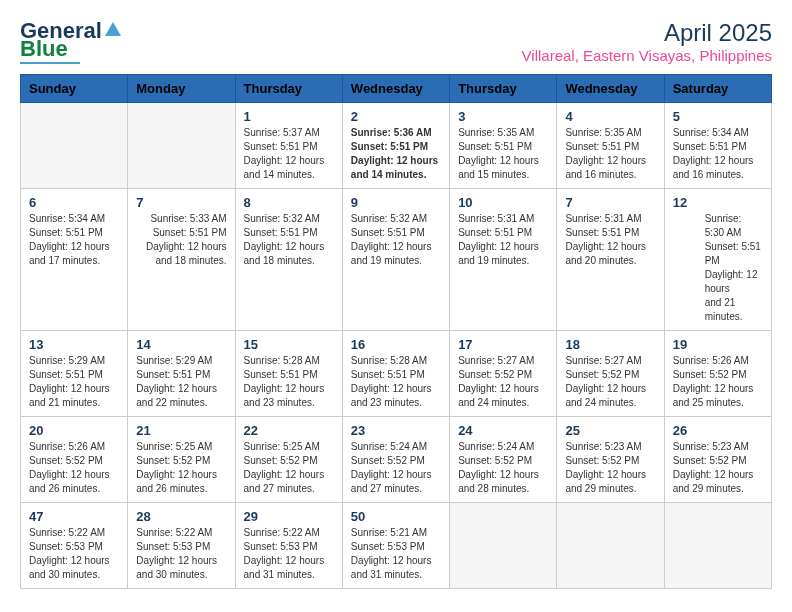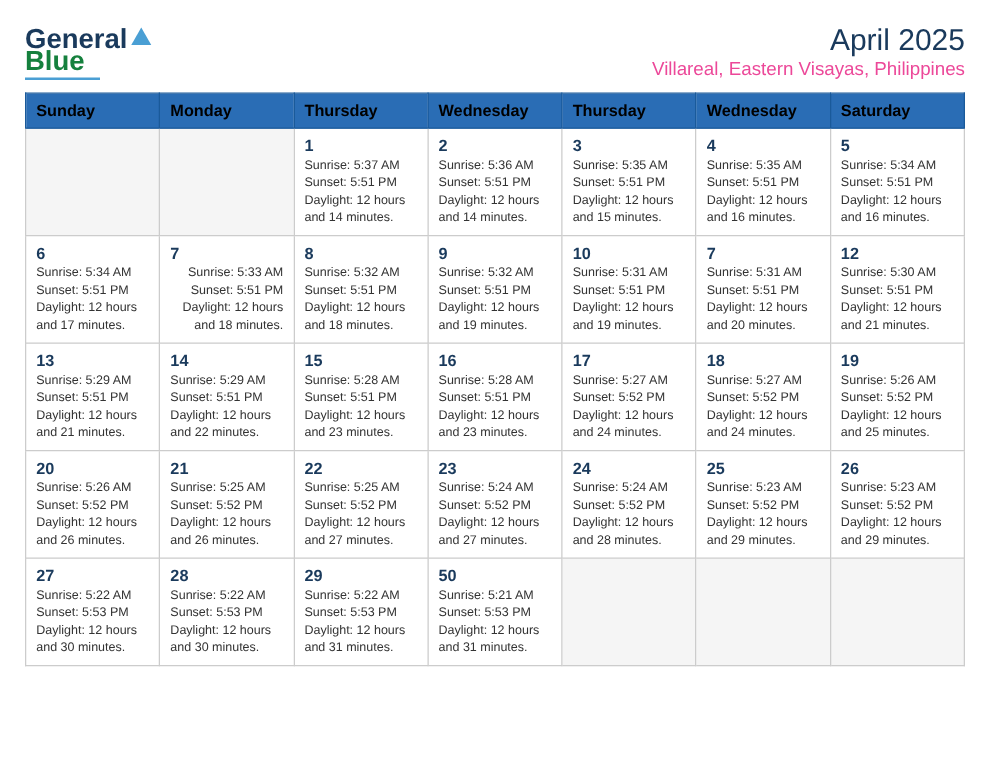--- a/index.html
+++ b/index.html
@@ -126,21 +126,21 @@
         <td class="empty"></td>
         <td>
           <span class="day-num">1</span>
           <div class="day-info" style="white-space: pre-line;">Sunrise: 5:37 AM
 Sunset: 5:51 PM
 Daylight: 12 hours
 and 14 minutes.</div>
         </td>
         <td>
           <span class="day-num">2</span>
-          <div class="day-info" style="white-space: pre-line;">Sunrise: 5:36 AM
+          <div class="day-info" style="white-space: pre-line; font-weight: bold;">Sunrise: 5:36 AM
 Sunset: 5:51 PM
 Daylight: 12 hours
 and 14 minutes.</div>
         </td>
         <td>
           <span class="day-num">3</span>
           <div class="day-info" style="white-space: pre-line;">Sunrise: 5:35 AM
 Sunset: 5:51 PM
 Daylight: 12 hours
 and 15 minutes.</div>
@@ -198,21 +198,21 @@
         </td>
         <td>
           <span class="day-num">7</span>
           <div class="day-info" style="white-space: pre-line;">Sunrise: 5:31 AM
 Sunset: 5:51 PM
 Daylight: 12 hours
 and 20 minutes.</div>
         </td>
         <td>
           <span class="day-num">12</span>
-          <div class="day-info" style="white-space: pre-line;">Sunrise: 5:30 AM
+          <div class="day-info" style="white-space: pre-line; margin-left: 32px;">Sunrise: 5:30 AM
 Sunset: 5:51 PM
 Daylight: 12 hours
 and 21 minutes.</div>
         </td>
       </tr>
       <tr>
         <td>
           <span class="day-num">13</span>
           <div class="day-info" style="white-space: pre-line;">Sunrise: 5:29 AM
 Sunset: 5:51 PM
@@ -308,21 +308,21 @@
         <td>
           <span class="day-num">26</span>
           <div class="day-info" style="white-space: pre-line;">Sunrise: 5:23 AM
 Sunset: 5:52 PM
 Daylight: 12 hours
 and 29 minutes.</div>
         </td>
       </tr>
       <tr>
         <td>
-          <span class="day-num">27</span>
+          <span class="day-num">47</span>
           <div class="day-info" style="white-space: pre-line;">Sunrise: 5:22 AM
 Sunset: 5:53 PM
 Daylight: 12 hours
 and 30 minutes.</div>
         </td>
         <td>
           <span class="day-num">28</span>
           <div class="day-info" style="white-space: pre-line;">Sunrise: 5:22 AM
 Sunset: 5:53 PM
 Daylight: 12 hours

